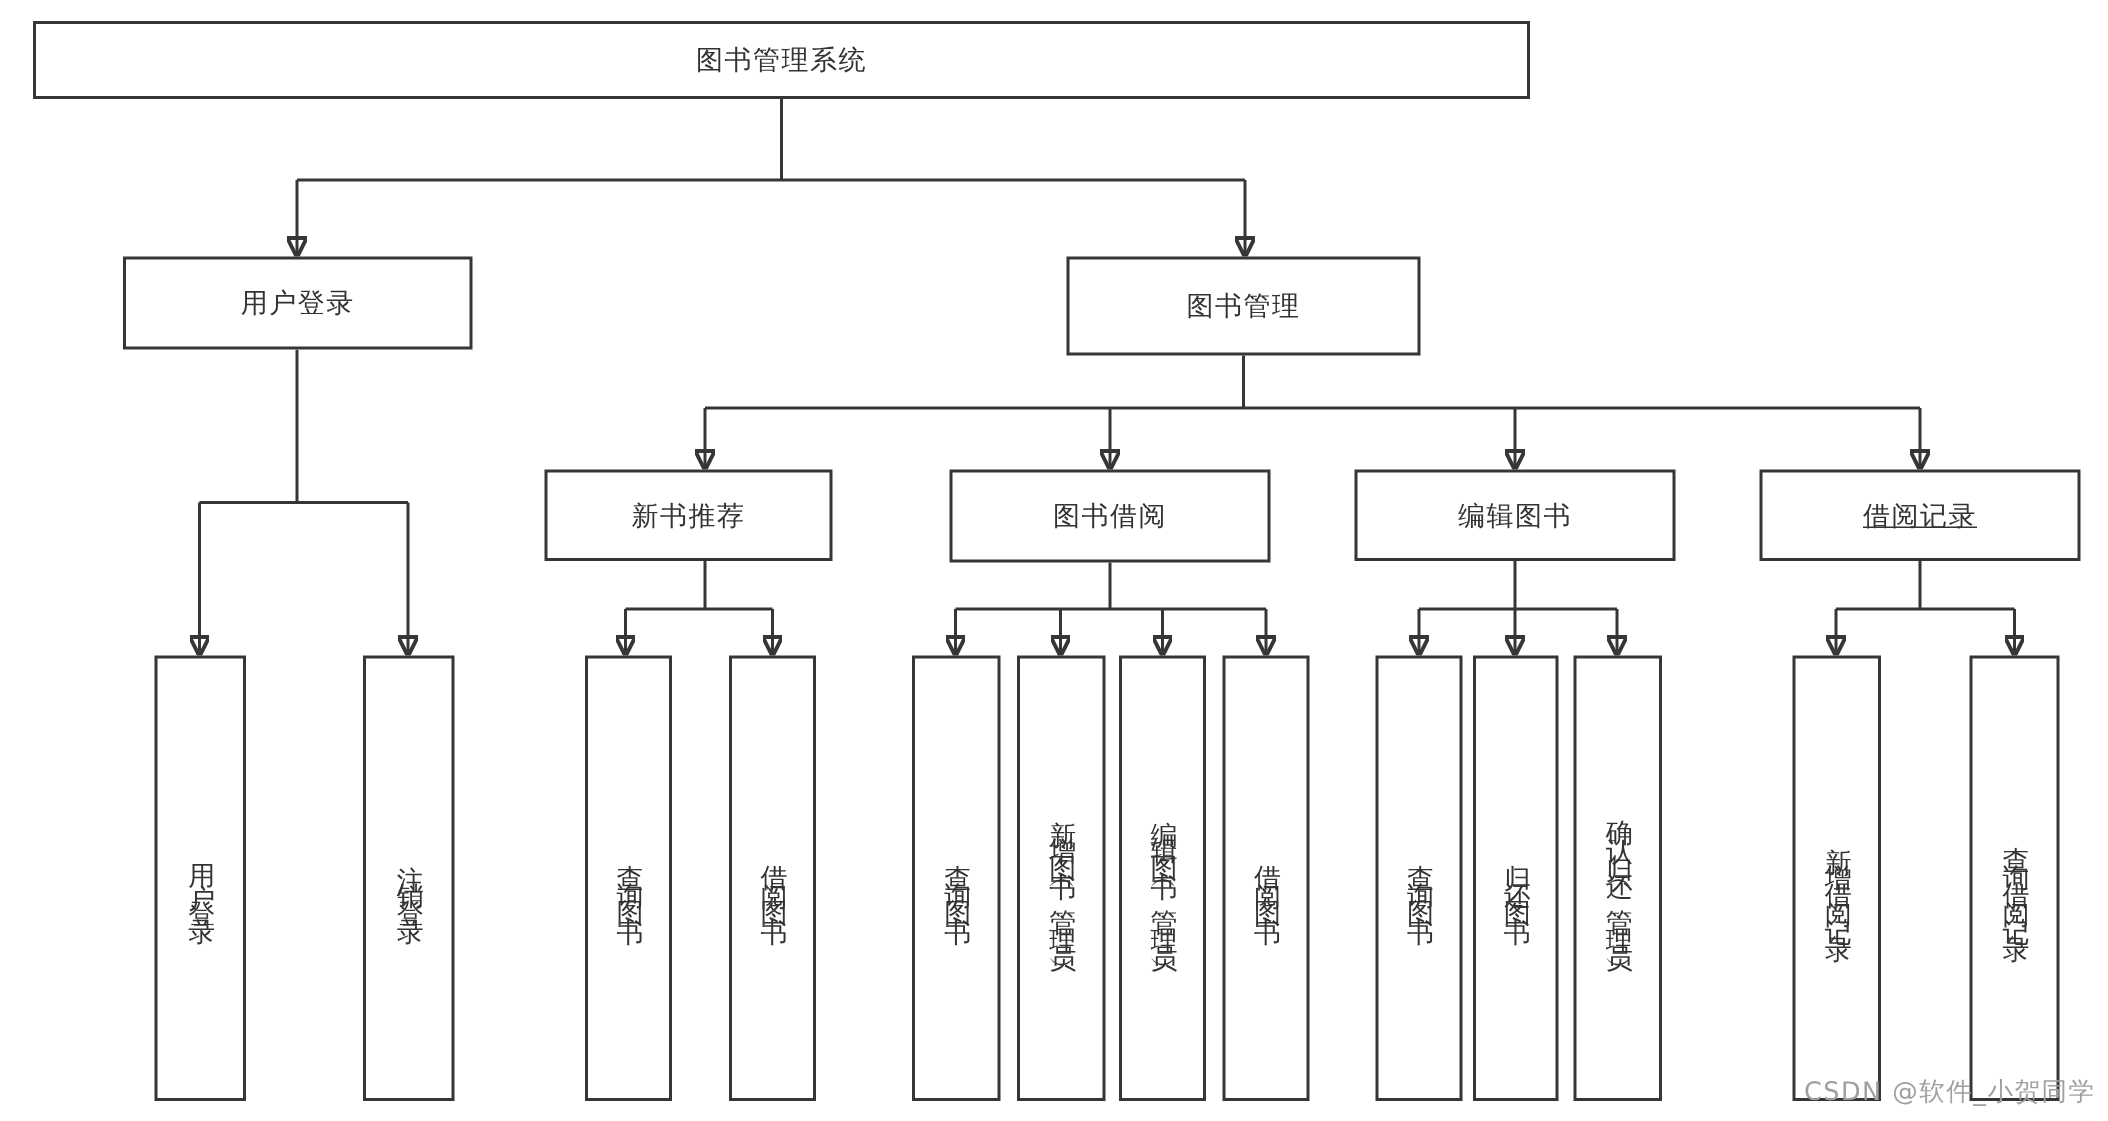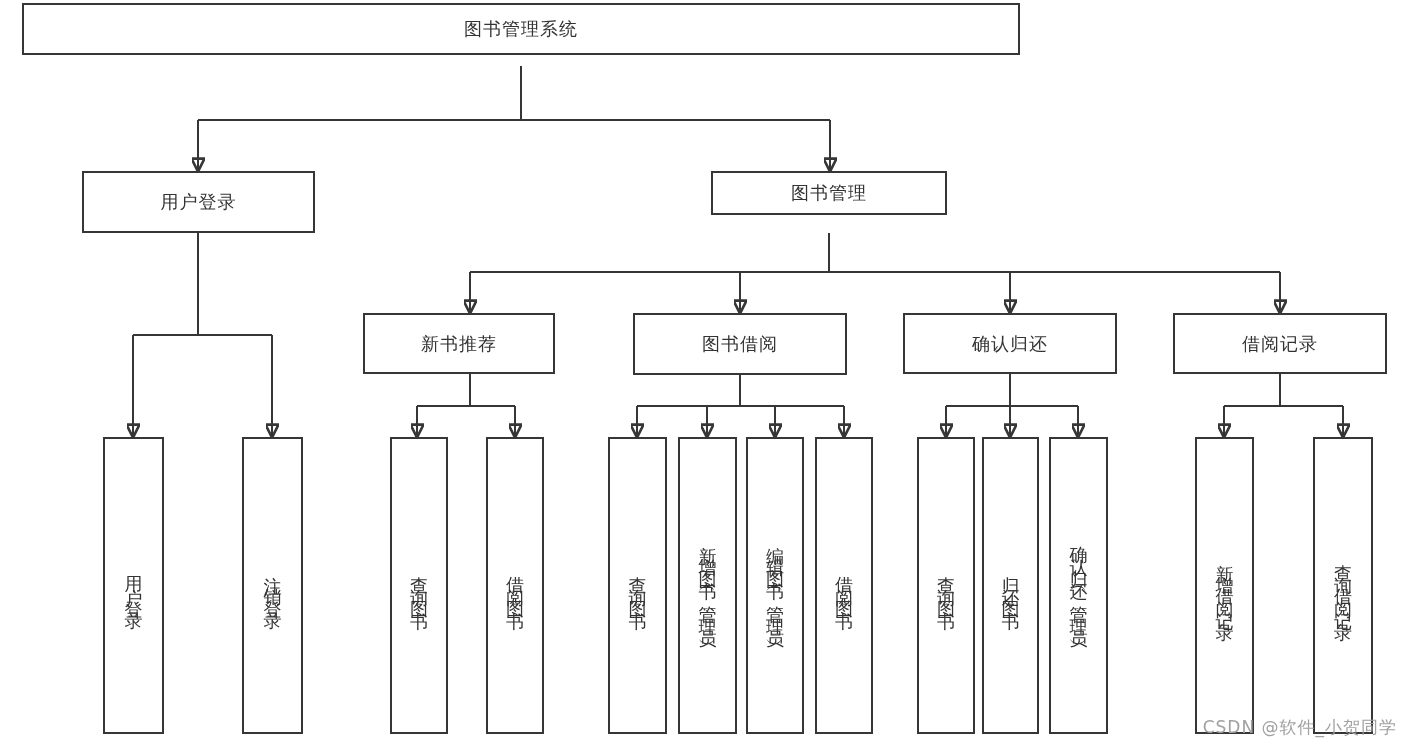--- a/index.html
+++ b/index.html
@@ -84,29 +84,29 @@
     </g>
 
     <g>
       <path d="M1280,374 V406"></path>
       <path d="M1224,406 H1343"></path>
       <path d="M1224,406 V437" marker-end="url(#arw)"></path>
       <path d="M1343,406 V437" marker-end="url(#arw)"></path>
     </g>
   </svg>
 
-  <div class="box h" style="left:22px;top:3px;width:998px;height:52px;">图书管理系统</div>
+  <div class="box h" style="left:22px;top:14px;width:998px;height:52px;">图书管理系统</div>
 
   <div class="box h" style="left:82px;top:171px;width:233px;height:62px;">用户登录</div>
-  <div class="box h" style="left:711px;top:171px;width:236px;height:44px;">图书管理</div>
+  <div class="box h" style="left:711px;top:171px;width:236px;height:66px;">图书管理</div>
 
   <div class="box h" style="left:363px;top:313px;width:192px;height:61px;">新书推荐</div>
   <div class="box h" style="left:633px;top:313px;width:214px;height:62px;">图书借阅</div>
-  <div class="box h" style="left:903px;top:313px;width:214px;height:61px;">确认归还</div>
-  <div class="box h" style="left:1173px;top:313px;width:214px;height:61px;">借阅记录</div>
+  <div class="box h" style="left:903px;top:313px;width:214px;height:61px;">编辑图书</div>
+  <div class="box h" style="left:1173px;top:313px;width:214px;height:61px;text-decoration:underline;">借阅记录</div>
 
   <div class="box v" style="left:103px;top:437px;width:61px;height:297px;">用户登录</div>
   <div class="box v" style="left:242px;top:437px;width:61px;height:297px;">注销登录</div>
 
   <div class="box v" style="left:390px;top:437px;width:58px;height:297px;">查询图书</div>
   <div class="box v" style="left:486px;top:437px;width:58px;height:297px;">借阅图书</div>
 
   <div class="box v" style="left:608px;top:437px;width:59px;height:297px;">查询图书</div>
   <div class="box v" style="left:678px;top:437px;width:59px;height:297px;">新增图书（管理员）</div>
   <div class="box v" style="left:746px;top:437px;width:58px;height:297px;">编辑图书（管理员）</div>

